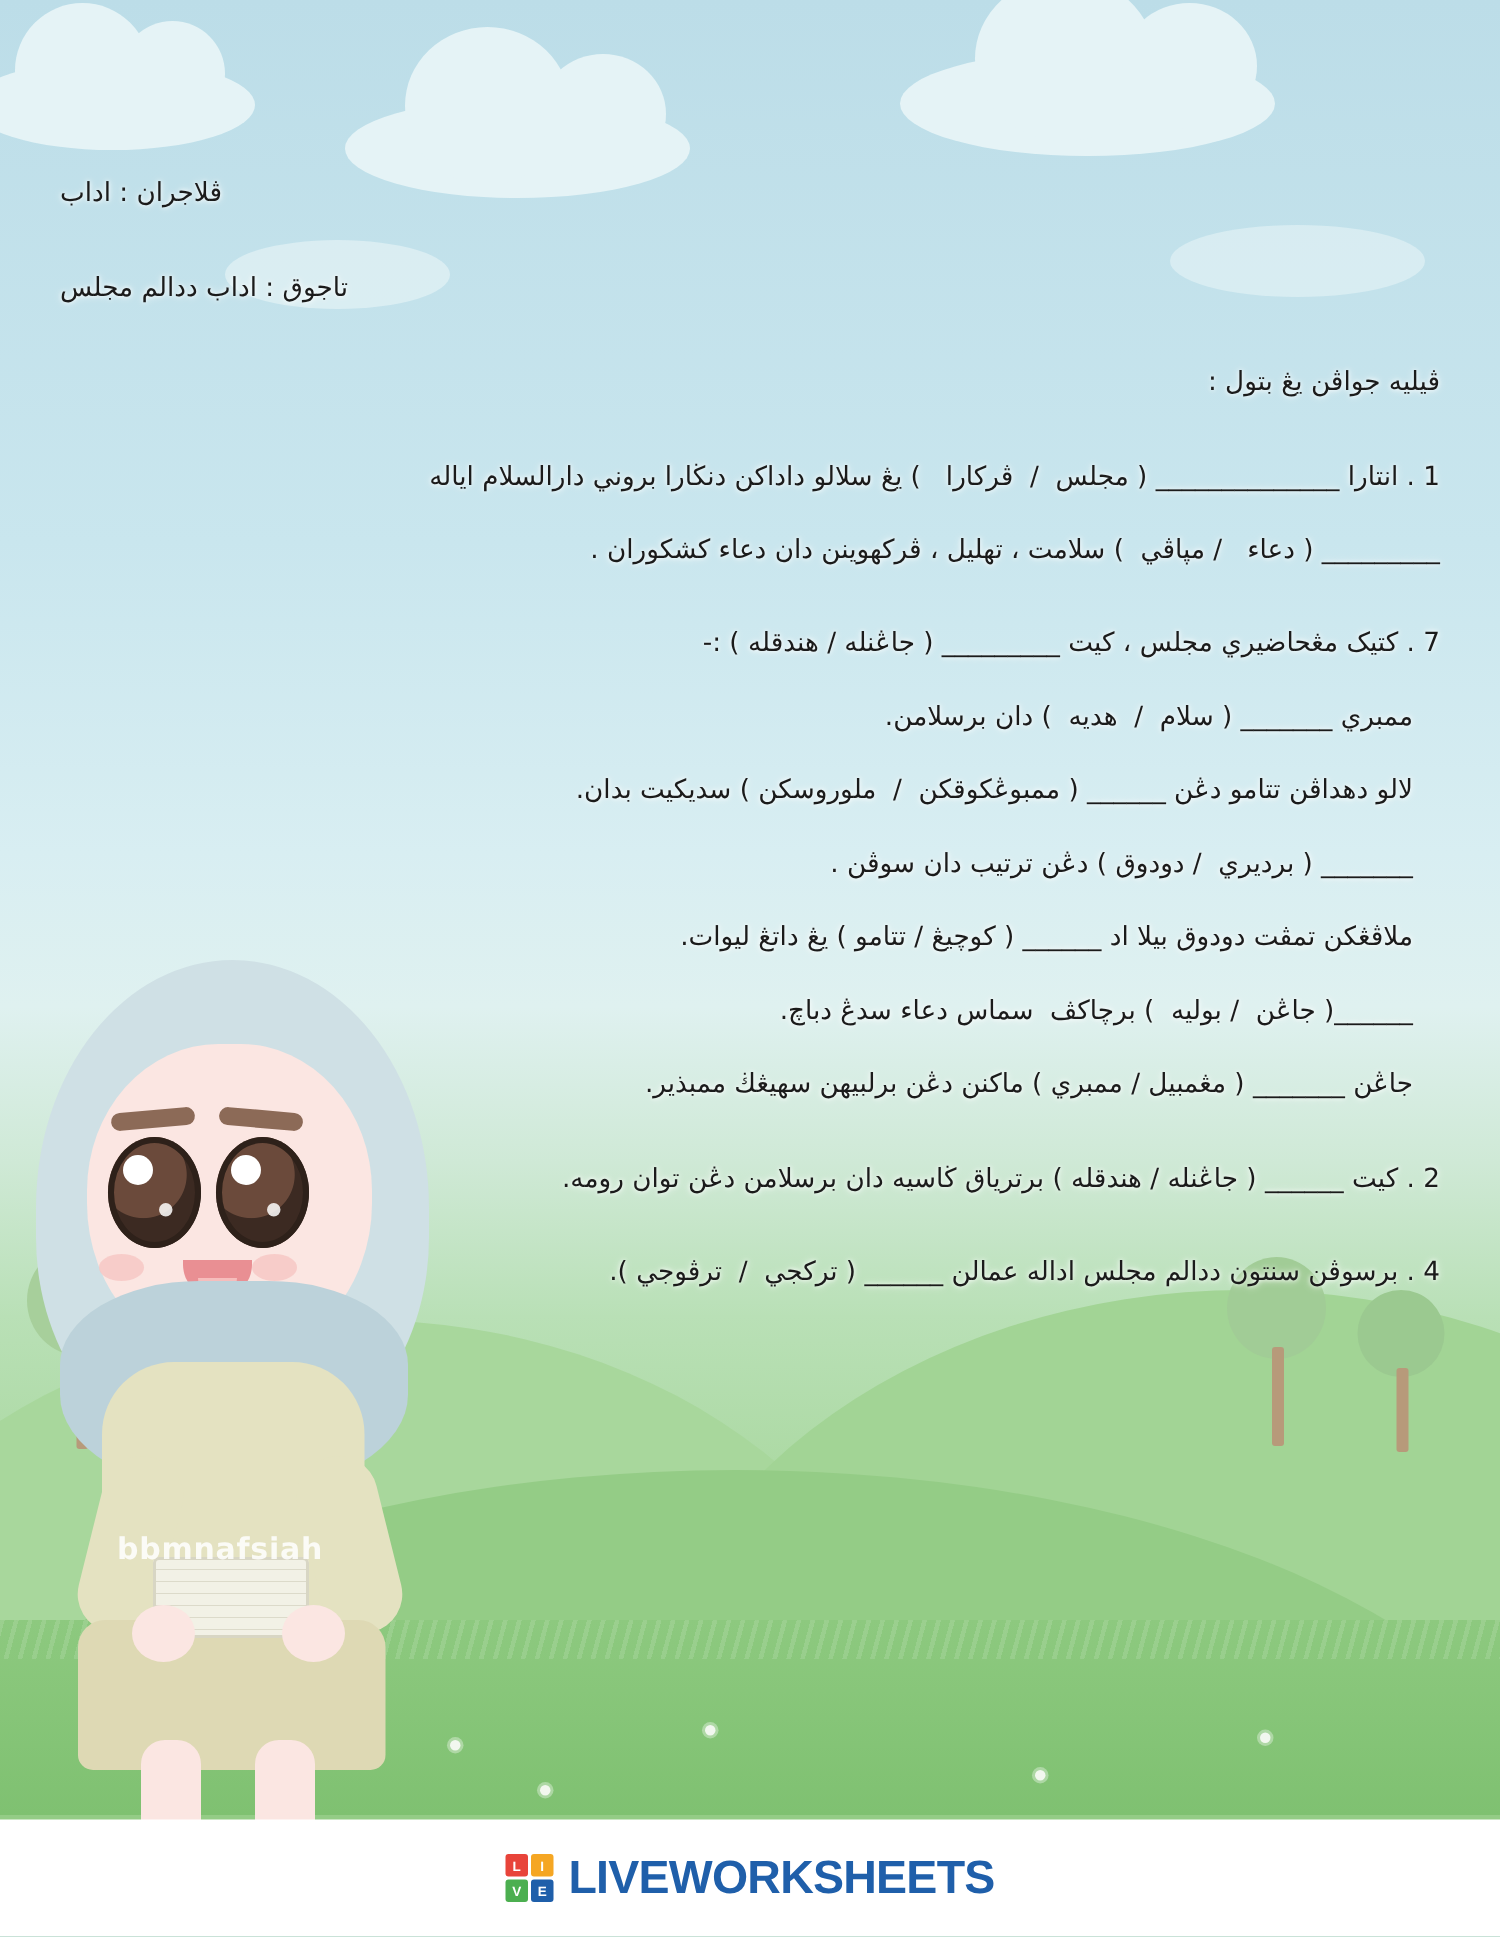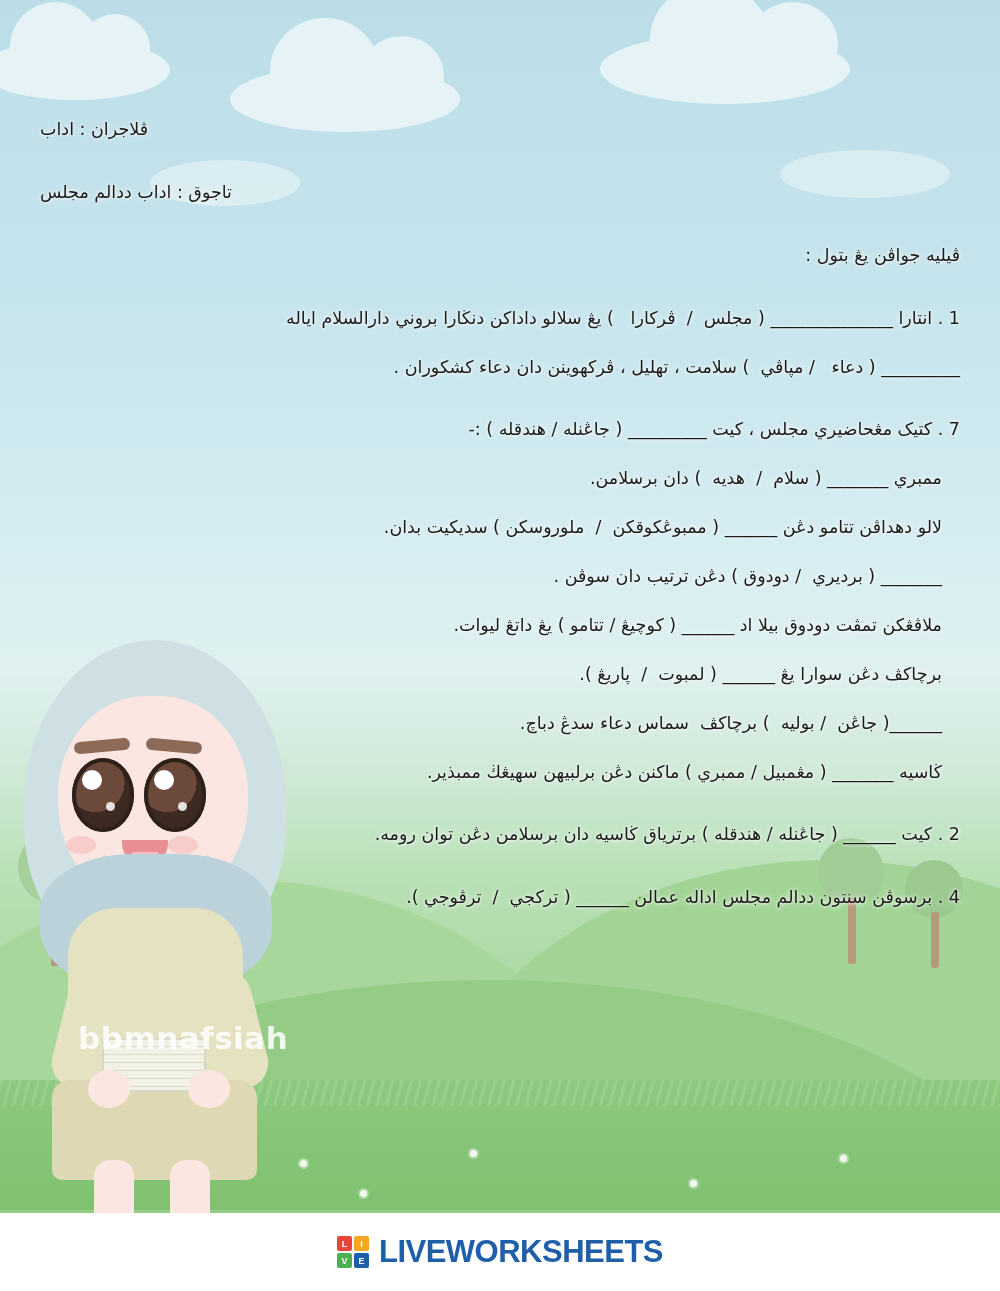--- a/index.html
+++ b/index.html
@@ -178,21 +178,21 @@
   .girl .leg {
     position: absolute; width: 40px; height: 70px; background: #fbe6e2; border-radius: 16px;
   }
   .girl .leg.l { left: 84px; top: 520px; }
   .girl .leg.r { left: 160px; top: 520px; }
 
   .watermark {
     position: absolute;
     left: 78px;
     top: 1020px;
-    font-size: 31px;
+    font-size: 20px;
     font-weight: bold;
     color: rgba(255,255,255,0.85);
     letter-spacing: .5px;
     font-family: "DejaVu Sans", sans-serif;
   }
 
   
   .footer {
     position: absolute;
     left: 0; right: 0; bottom: 0;
@@ -294,23 +294,22 @@
     <p class="line gap">ڤيليه جواڤن يڠ بتول :</p>
 
     <p class="line gap">1 . انتارا ______________ ( مجلس  /  ڤركارا   ) يڠ سلالو داداكن دنڬارا بروني دارالسلام اياله</p>
     <p class="line">_________ ( دعاء   / مڽاڤي  ) سلامت ، تهليل ، ڤركهوينن دان دعاء كشكوران .</p>
 
     <p class="line gap">7 . كتيک مڠحاضيري مجلس ، كيت _________ ( جاڠنله / هندقله ) :-</p>
     <p class="line sub">ممبري _______ ( سلام  /  هديه  ) دان برسلامن.</p>
     <p class="line sub">لالو دهداڤن تتامو دڠن ______ ( ممبوڠكوقكن  /  ملوروسكن ) سديكيت بدان.</p>
     <p class="line sub">_______ ( برديري  / دودوق ) دڠن ترتيب دان سوڤن .</p>
     <p class="line sub">ملاڤڠكن تمڤت دودوق بيلا اد ______ ( كوچيڠ / تتامو ) يڠ داتڠ ليوات.</p>
-    <p class="line sub">برچاكڤ دڠن سوارا يڠ ______ ( لمبوت  /  ڽاريڠ ).</p>
     <p class="line sub">______( جاڠن  / بوليه  ) برچاكڤ  سماس دعاء سدڠ دباچ.</p>
-    <p class="line sub">ڬاسيه _______ ( مڠمبيل / ممبري ) ماكنن دڠن برلبيهن سهيڠڬ ممبذير.</p>
+    <p class="line sub">جاڠن _______ ( مڠمبيل / ممبري ) ماكنن دڠن برلبيهن سهيڠڬ ممبذير.</p>
 
     <p class="line gap">2 . كيت ______ ( جاڠنله / هندقله ) برترياق ڬاسيه دان برسلامن دڠن توان رومه.</p>
     <p class="line gap">4 . برسوڤن سنتون ددالم مجلس اداله عمالن ______ ( تركجي  /  ترڤوجي ).</p>
   </div>
 
   <div class="footer">
     <div class="lw-logo">
       <div class="lw-stack">
         <div class="lw-row">
           <div class="lw-cube" style="background:#e8443a">L</div>

